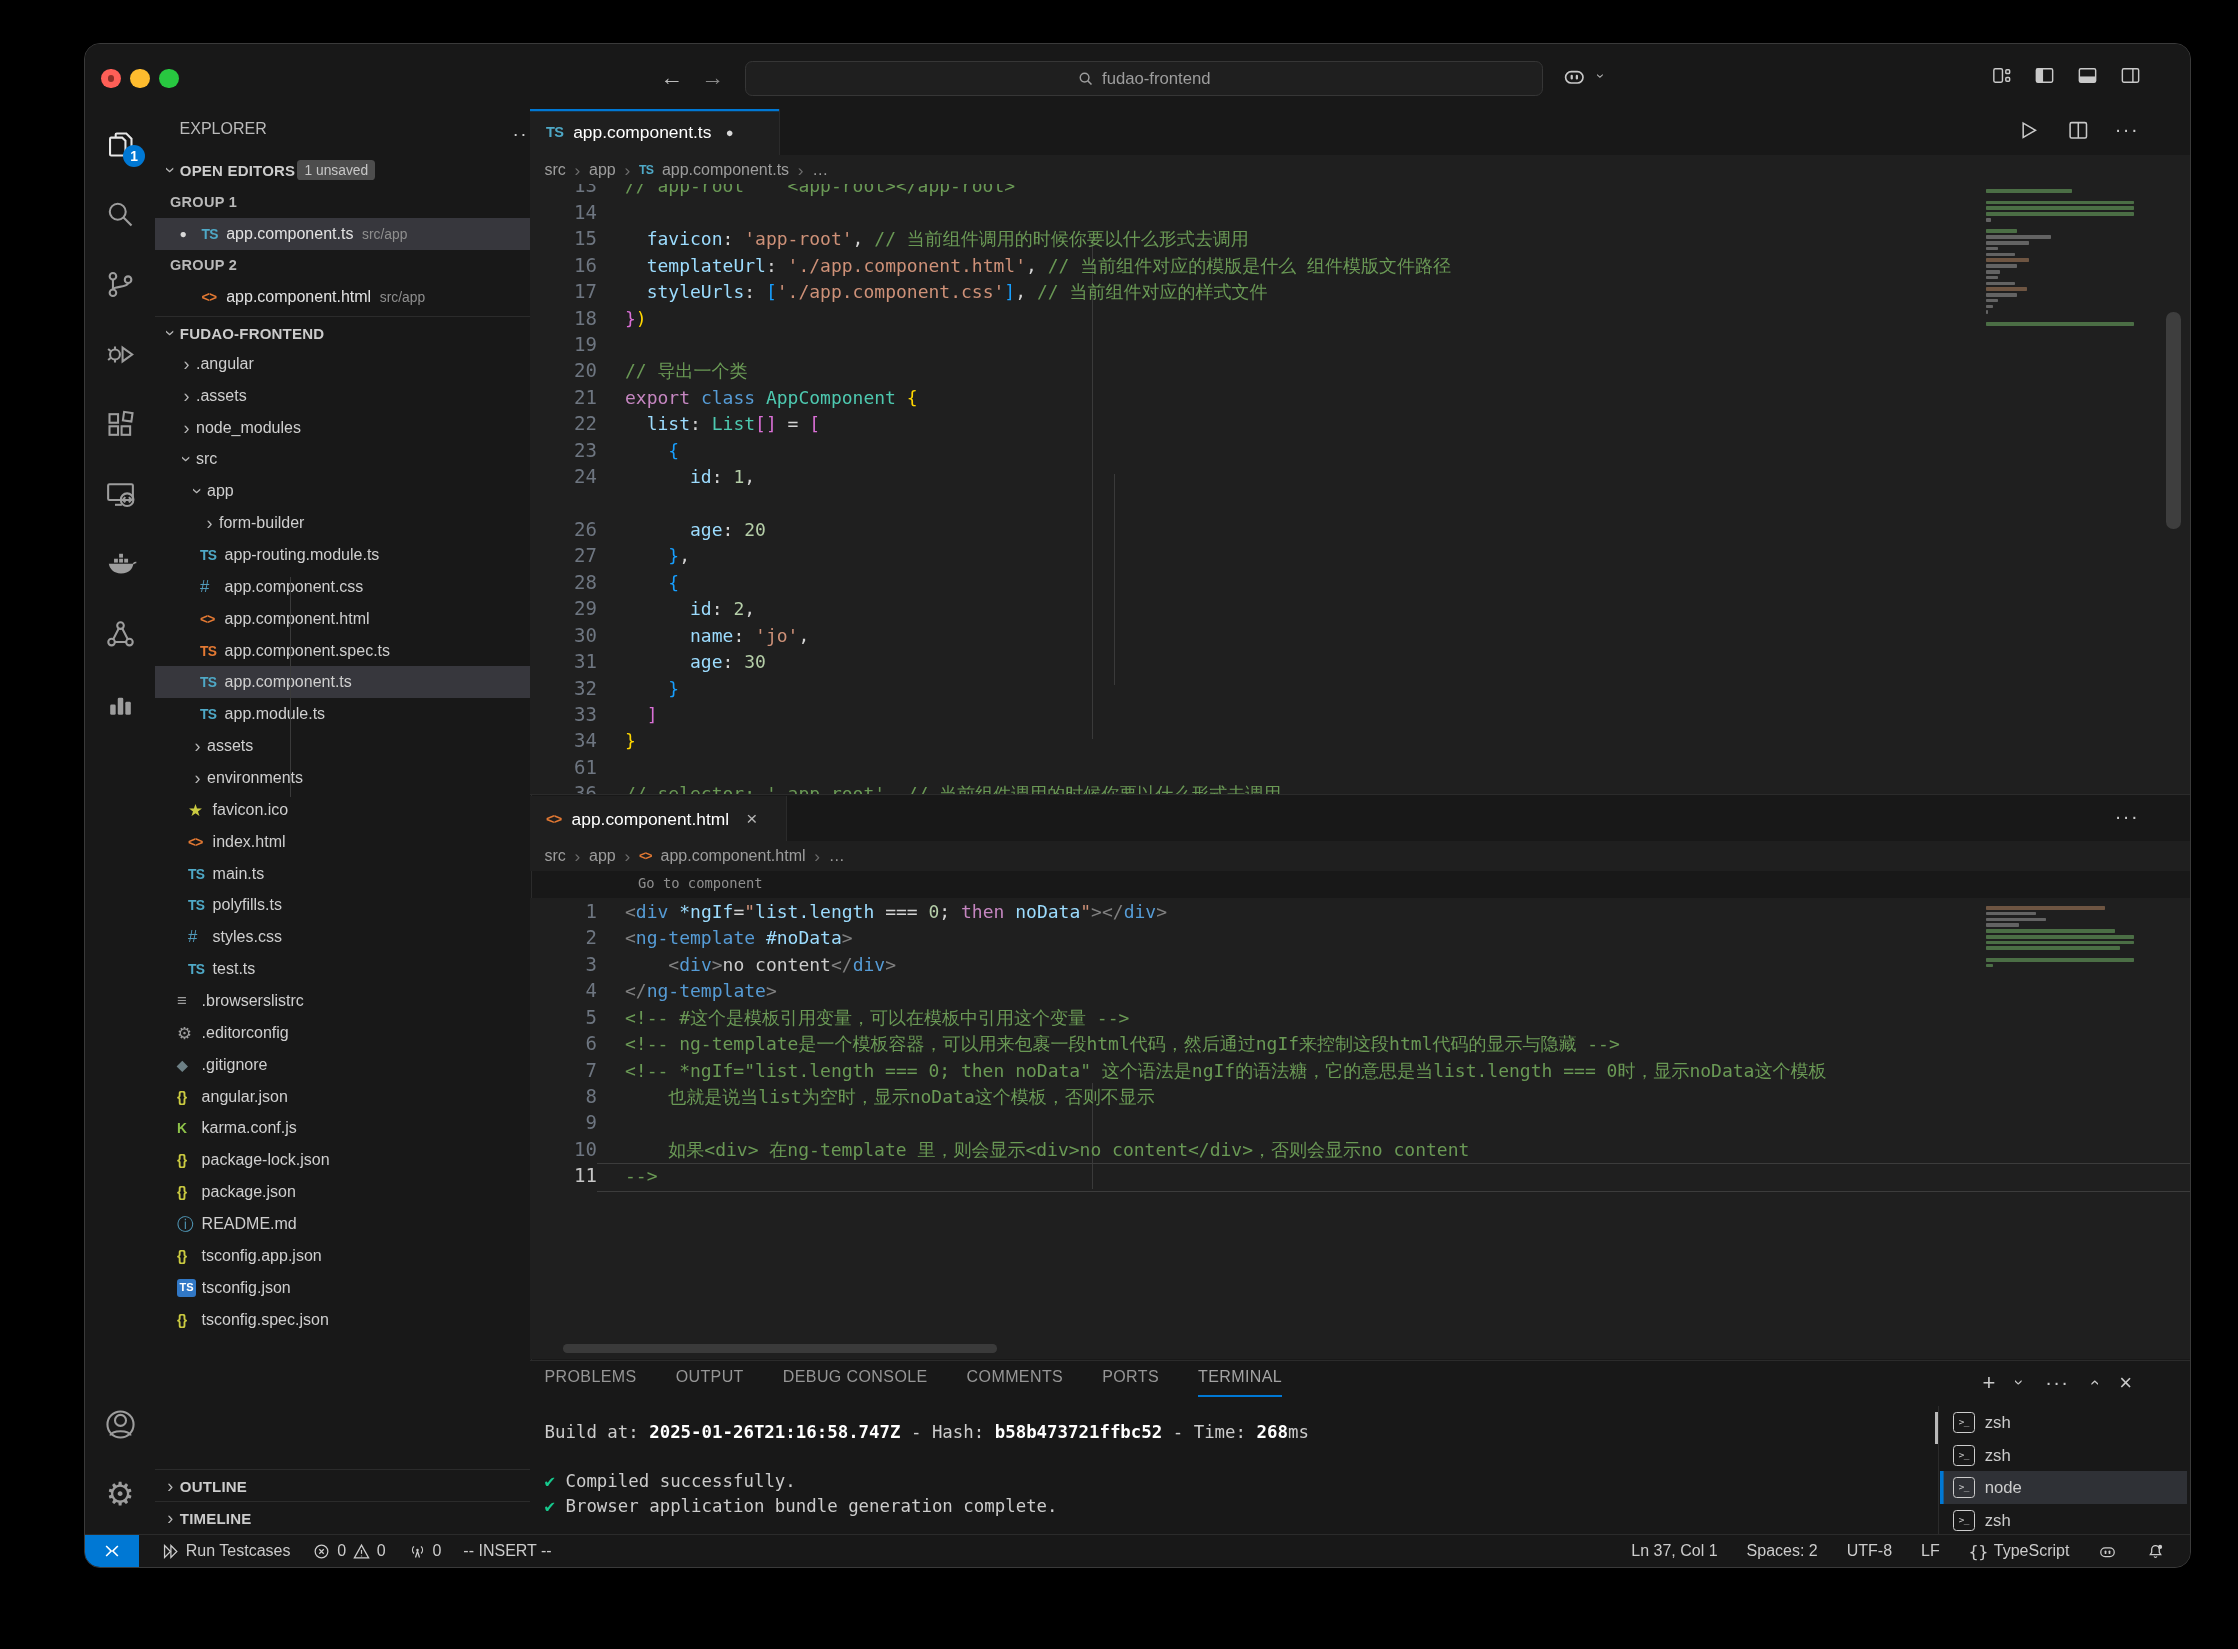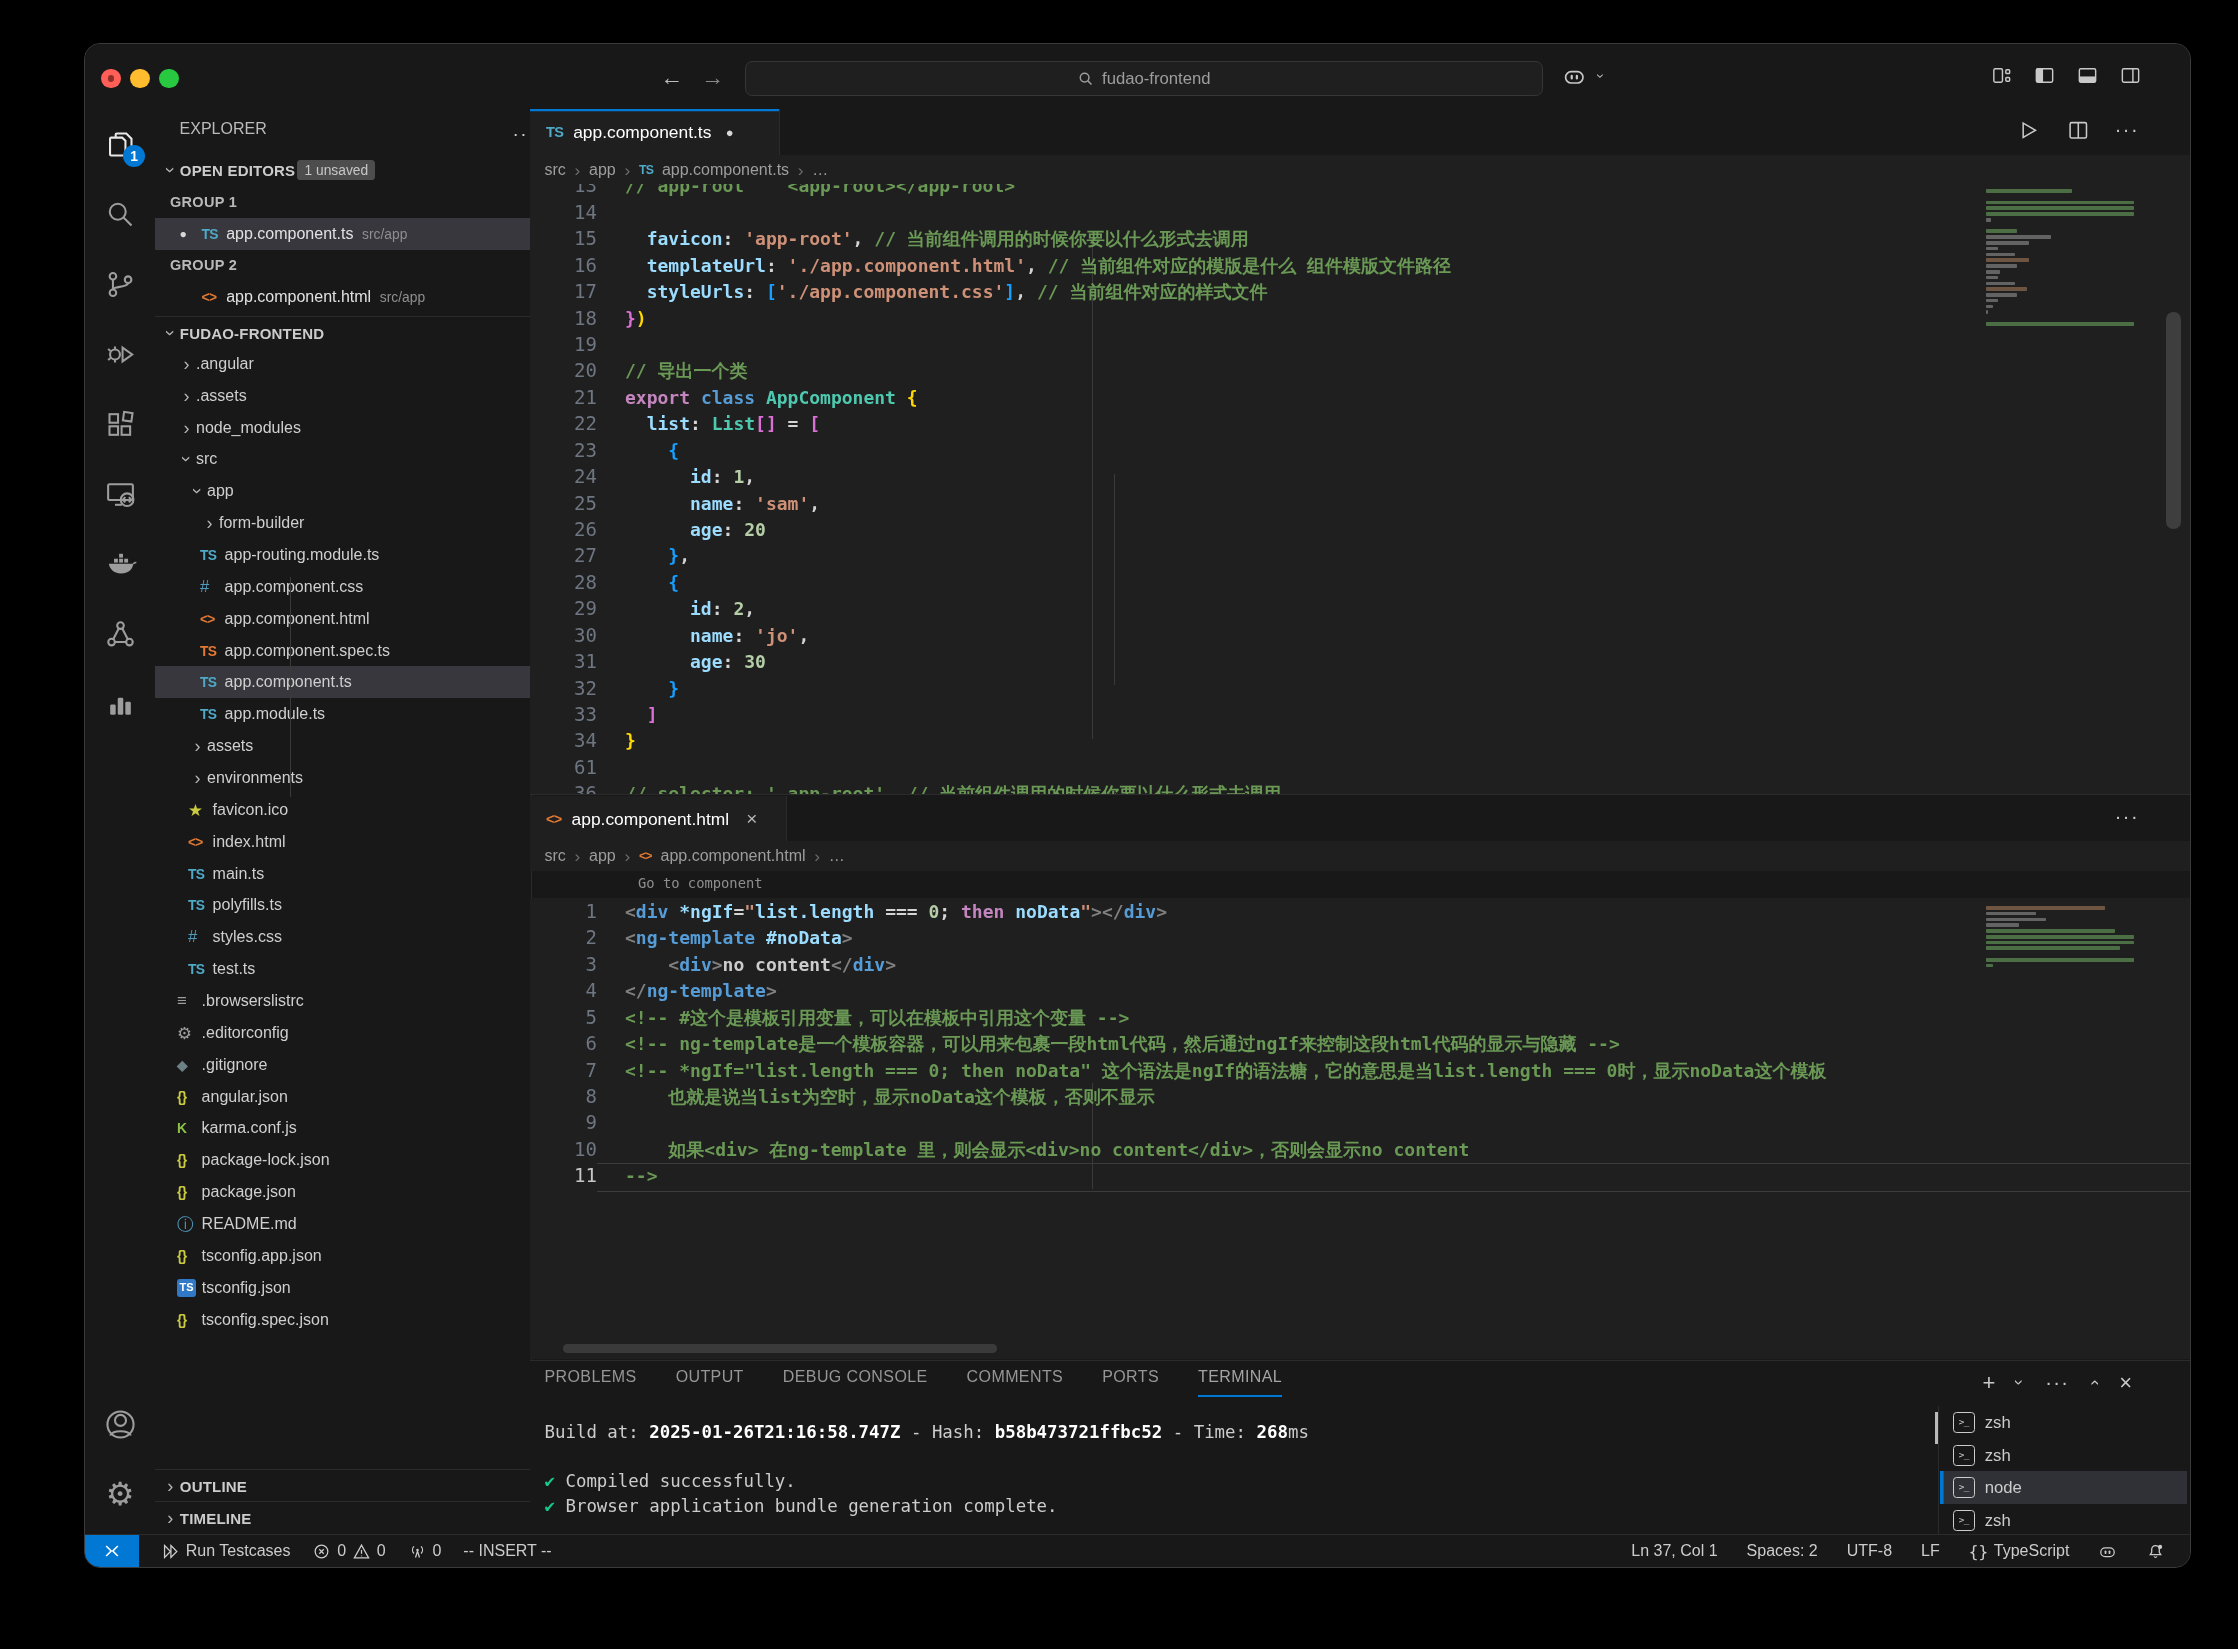--- a/index.html
+++ b/index.html
@@ -63,21 +63,21 @@
   .ed-actions{position:absolute;top:8.7px;display:flex;gap:24.6px;align-items:center;color:#c9c9c9;}
   .ed-actions svg{width:24.6px;height:24.6px;stroke:#c9c9c9;fill:none;stroke-width:1.5;}
   .dots3{font-size:20px;letter-spacing:1.4px;color:#c9c9c9;}
   .breadcrumb{position:absolute;left:445px;width:1660px;height:30px;background:#1f1f1f;display:flex;align-items:center;
               padding-left:14.5px;gap:8.7px;font-size:16px;color:#9d9d9d;}
   .bc-sep{color:#6d6d6d;font-size:17.4px;}
   .bc-ticon{font-weight:bold;font-size:12.3px;letter-spacing:-0.7px;}
   .codebox{position:absolute;left:445px;width:1660px;background:#1f1f1f;overflow:hidden;}
   .cl{position:absolute;left:0;right:0;height:27px;font-family:"DejaVu Sans Mono",monospace;font-size:18px;line-height:27px;}
   .cl .ln{position:absolute;left:0;width:67px;text-align:right;color:#6e7681;font-size:19px;}
-  .cl .ct{position:absolute;left:95px;white-space:pre;color:#d4d4d4;font-weight:bold;}
+  .cl .ct{position:absolute;left:95px;white-space:pre;color:#d4d4d4;}
   .cl.cur .ln{color:#c6c6c6;}
   .curline{position:absolute;border-top:0.7px solid #3c3c3c;border-bottom:0.7px solid #3c3c3c;}
   .tk-d{color:#d4d4d4}.tk-cmt{color:#6A9955}.tk-str{color:#CE9178}.tk-num{color:#B5CEA8}
   .tk-prop{color:#9CDCFE}.tk-kw{color:#569CD6}.tk-kw2{color:#C586C0}.tk-type{color:#4EC9B0}
   .tk-pun{color:#d4d4d4}.tk-b1{color:#FFD700}.tk-b2{color:#DA70D6}.tk-b3{color:#179FFF}
   .tk-tag{color:#569CD6}.tk-attr{color:#9CDCFE}.tk-tagb{color:#808080}.tk-txt{color:#cccccc}
   .codelens{position:absolute;font-size:13.8px;color:#8f8f8f;font-family:"DejaVu Sans Mono",monospace;}
   .iguide{position:absolute;width:0.7px;background:#3a3a3a;}
   .minimap{position:absolute;width:153px;}
   .mmb{height:3.6px;margin-bottom:2.2px;border-radius:0.7px;}
@@ -480,24 +480,20 @@
           <span class="ct"><span class="tk-d">  </span><span class="tk-prop">list</span><span class="tk-pun">: </span><span class="tk-type">List</span><span class="tk-b2">[]</span><span class="tk-pun"> = </span><span class="tk-b2">[</span></span>
         </div>
         <div class="cl" style="top: 253px;">
           <span class="ln">23</span>
           <span class="ct"><span class="tk-d">    </span><span class="tk-b3">{</span></span>
         </div>
         <div class="cl" style="top: 279px;">
           <span class="ln">24</span>
           <span class="ct"><span class="tk-d">      </span><span class="tk-prop">id</span><span class="tk-pun">: </span><span class="tk-num">1</span><span class="tk-pun">,</span></span>
         </div>
-        <div class="cl" style="top: 306px;">
-          <span class="ln">25</span>
-          <span class="ct"><span class="tk-d">      </span><span class="tk-prop">name</span><span class="tk-pun">: </span><span class="tk-str">'sam'</span><span class="tk-pun">,</span></span>
-        </div>
         <div class="cl" style="top: 332px;">
           <span class="ln">26</span>
           <span class="ct"><span class="tk-d">      </span><span class="tk-prop">age</span><span class="tk-pun">: </span><span class="tk-num">20</span></span>
         </div>
         <div class="cl" style="top: 358px;">
           <span class="ln">27</span>
           <span class="ct"><span class="tk-d">    </span><span class="tk-b3">}</span><span class="tk-pun">,</span></span>
         </div>
         <div class="cl" style="top: 385px;">
           <span class="ln">28</span>

